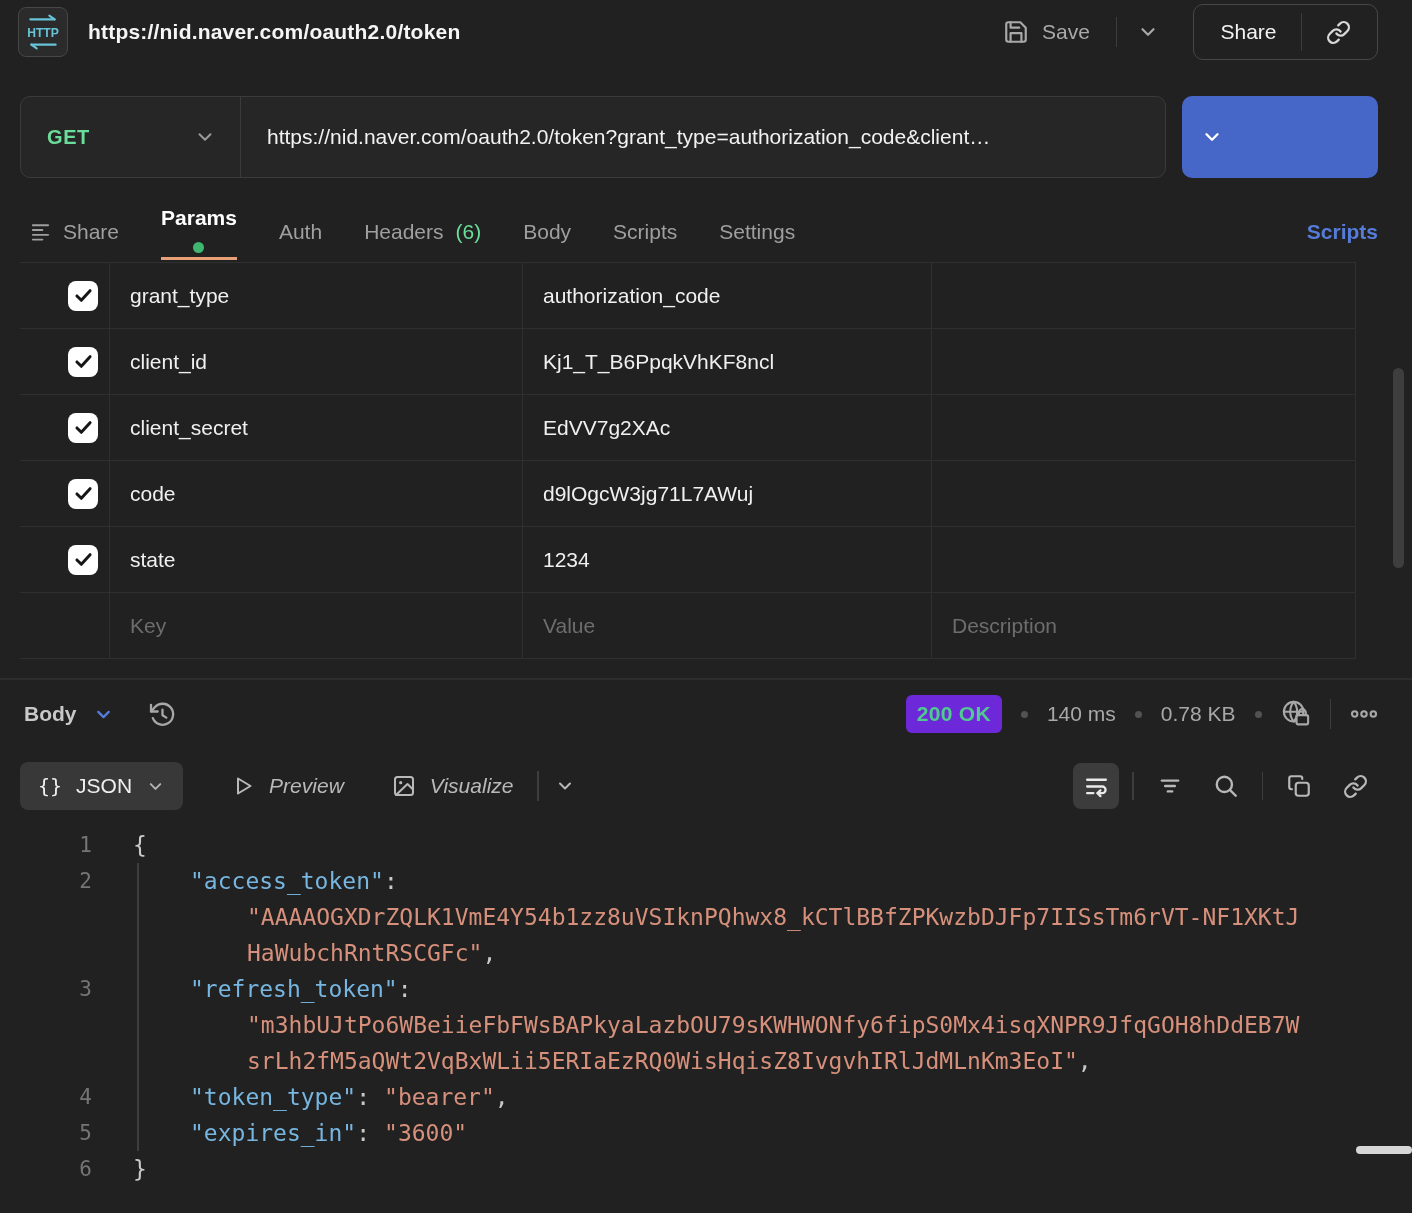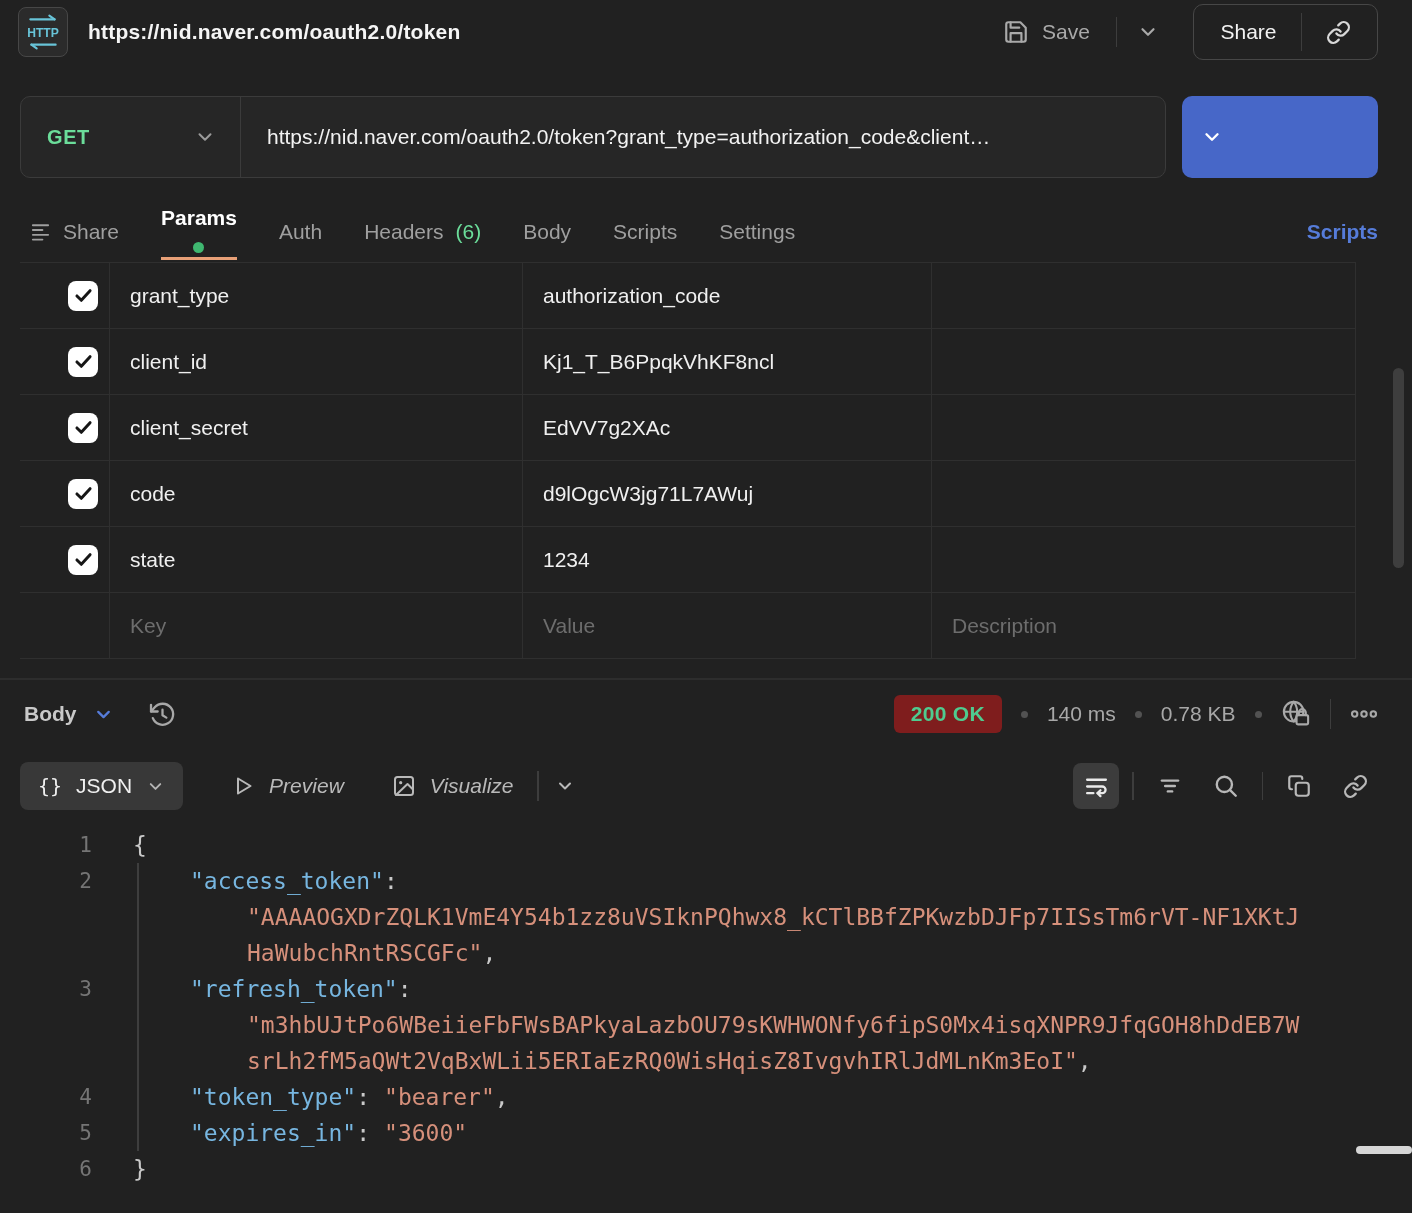--- a/index.html
+++ b/index.html
@@ -48,21 +48,21 @@
   .checkbox { width:30px; height:30px; background:#ffffff; border-radius:8px; display:flex; align-items:center; justify-content:center; cursor:pointer; flex:none; }
 
   
   .pane-divider { position:absolute; top:678px; left:0; width:1412px; height:1.5px; background:#2d2d2d; }
   .resp-hdr { position:absolute; top:690px; left:24px; right:34px; height:48px; display:flex; align-items:center; }
   .body-select { display:flex; align-items:center; gap:16px; cursor:pointer; }
   .body-label { font-size:21px; font-weight:700; color:#c9c9c9; }
   .body-caret { color:#567cd9; }
   .history-btn { margin-left:34px; background:none; border:none; color:#a8a8a8; cursor:pointer; padding:0; }
   .resp-meta { margin-left:auto; display:flex; align-items:center; gap:19px; }
-  .status-pill { background:#7f1d1d; color:#4fcb8f; font-size:21px; font-weight:700; padding:7px 17px; border-radius:6px; letter-spacing:.3px; }
+  .status-pill { background:#6d28d9; color:#4fcb8f; font-size:21px; font-weight:700; padding:7px 11px; border-radius:6px; letter-spacing:.3px; }
   .meta-dot { width:7px; height:7px; border-radius:50%; background:#525252; }
   .meta-text { color:#a8a8a8; font-size:21px; white-space:nowrap; }
   .globe-btn, .more-btn { background:none; border:none; color:#a8a8a8; cursor:pointer; padding:0; }
   .meta-div { width:1.5px; height:30px; background:#3d3d3d; }
 
   
   .resp-toolbar { position:absolute; top:762px; left:20px; right:34px; height:48px; display:flex; align-items:center; }
   .json-pill { height:48px; background:#383838; border:none; border-radius:8px; display:flex; align-items:center; padding:0 18px; gap:14px; cursor:pointer; font-family:inherit; }
   .braces { font-family:"DejaVu Sans Mono", monospace; font-size:20px; color:#f0f0f0; }
   .json-label { font-size:21px; color:#f0f0f0; }

